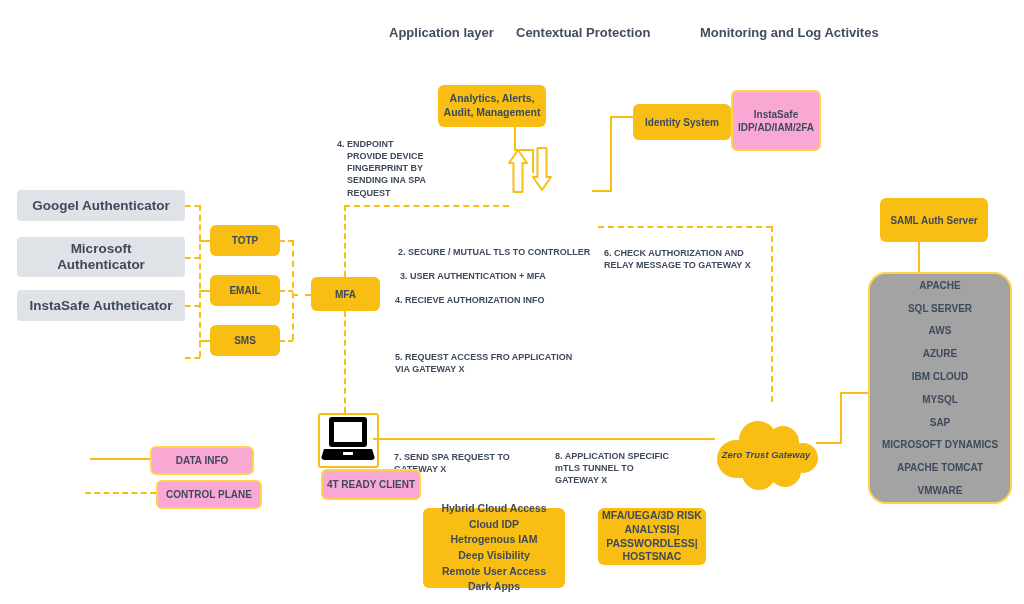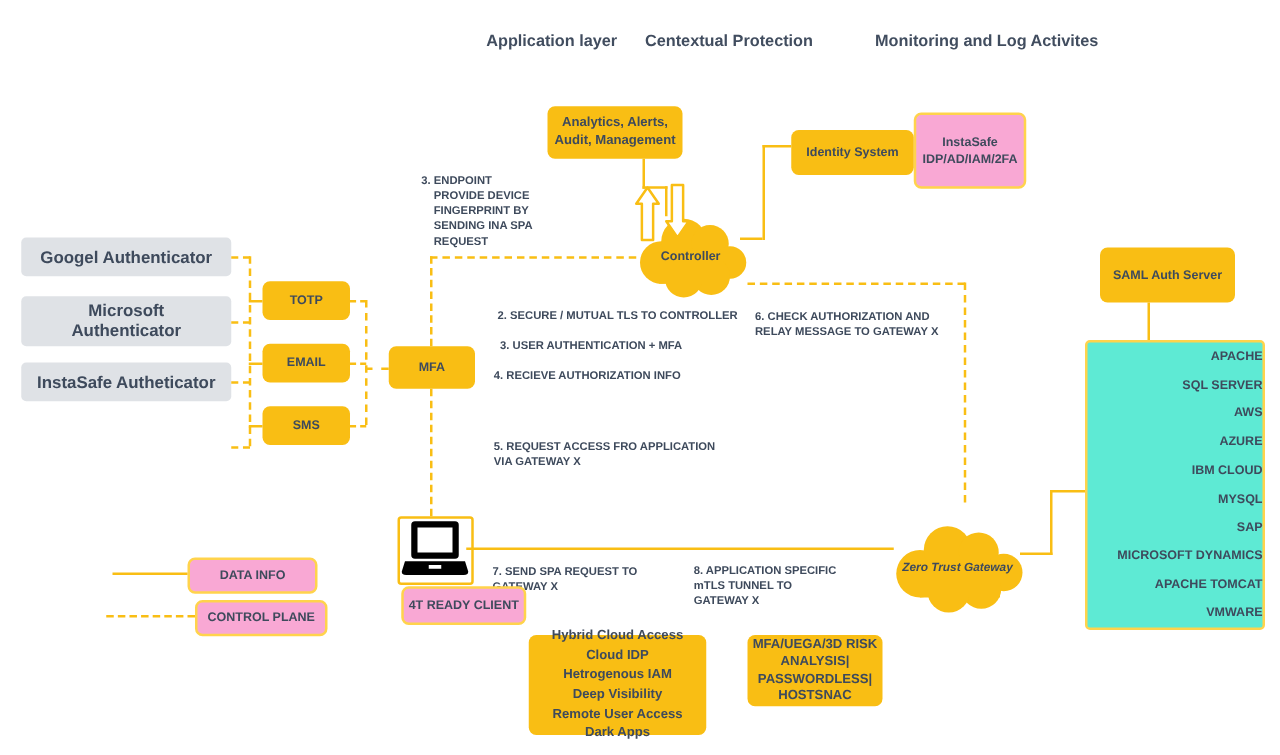--- a/index.html
+++ b/index.html
@@ -23,22 +23,22 @@
   .sm{font-size:10px;}
   .steptext{position:absolute;font-size:9px;font-weight:bold;color:var(--ink);white-space:pre-line;line-height:1.35;}
   .hang{padding-left:10px;text-indent:-10px;}
   .sl-h{position:absolute;height:0;border-top:2px solid var(--accent);}
   .sl-v{position:absolute;width:0;border-left:2px solid var(--accent);}
   .dl-h{position:absolute;height:0;border-top:2px dashed var(--accent);}
   .dl-v{position:absolute;width:0;border-left:2px dashed var(--accent);}
   .cloud{position:absolute;}
   .cloud .lbl{position:absolute;left:0;right:0;top:0;bottom:0;display:flex;align-items:center;justify-content:center;
         font-weight:bold;color:var(--ink);text-align:center;}
-  .serverlist{position:absolute;background:#5eead4;border:2px solid var(--accent-light);border-radius:4px;
-        display:flex;flex-direction:column;justify-content:space-around;align-items:flex-end;}
+  .serverlist{position:absolute;background:#a3a3a3;border:2px solid var(--accent-light);border-radius:18px;
+        display:flex;flex-direction:column;justify-content:space-around;align-items:center;}
   .serverlist div{font-size:10px;font-weight:bold;color:var(--ink);white-space:nowrap;}
   .caplist{display:flex;flex-direction:column;justify-content:center;gap:2px;}
   .caplist div{font-size:10.5px;font-weight:bold;}
 </style>
 </head>
 <body>
 
 <div id="stage">
 
   <div class="hdr" style="left:389px;top:25px;">Application layer</div>
@@ -70,34 +70,20 @@
     <div>AWS</div>
     <div>AZURE</div>
     <div>IBM CLOUD</div>
     <div>MYSQL</div>
     <div>SAP</div>
     <div>MICROSOFT DYNAMICS</div>
     <div>APACHE TOMCAT</div>
     <div>VMWARE</div>
   </div>
 
-  <div class="cloud" style="left:505px;top:168px;width:95px;height:74px;">
-    <svg width="95" height="74" viewBox="0 0 95 74">
-      <g fill="#F9BE14">
-        <circle cx="24" cy="42" r="17"></circle>
-          <circle cx="42" cy="25" r="18"></circle>
-          <circle cx="63" cy="27" r="15"></circle>
-        <circle cx="79" cy="42" r="13"></circle>
-          <circle cx="64" cy="53" r="15"></circle>
-          <circle cx="42" cy="55" r="15"></circle>
-        <rect x="22" y="33" width="52" height="26"></rect>
-      </g>
-    </svg>
-    <div class="lbl" style="font-size:10px;">Controller</div>
-  </div>
 
   <div class="cloud" style="left:710px;top:414px;width:112px;height:80px;font-style:italic;">
     <svg width="112" height="80" viewBox="0 0 112 80">
       <g fill="#F9BE14">
         <circle cx="26" cy="45" r="19"></circle>
           <circle cx="48" cy="26" r="19"></circle>
           <circle cx="73" cy="28" r="16"></circle>
         <circle cx="93" cy="44" r="15"></circle>
           <circle cx="75" cy="57" r="16"></circle>
           <circle cx="49" cy="59" r="17"></circle>
@@ -107,21 +93,21 @@
     <div class="lbl" style="font-size:9.5px;">Zero Trust Gateway</div>
   </div>
 
   <svg style="position:absolute;left:507px;top:146px;" width="48" height="50" viewBox="0 0 48 50">
     <g fill="#fff" stroke="#F9BE14" stroke-width="2" stroke-linejoin="round">
       <polygon points="11,4 20,17 15.5,17 15.5,46 6.5,46 6.5,17 2,17"></polygon>
       <polygon points="35,44 44,31 39.5,31 39.5,2 30.5,2 30.5,31 26,31"></polygon>
     </g>
   </svg>
 
-  <div class="steptext hang" style="left:337px;top:138px;width:110px;">3. ENDPOINT
+  <div class="steptext hang" style="left:337px;top:138px;width:110px;">4. ENDPOINT
 PROVIDE DEVICE
 FINGERPRINT BY
 SENDING INA SPA
 REQUEST</div>
   <div class="steptext" style="left:398px;top:246px;">2. SECURE / MUTUAL TLS TO CONTROLLER</div>
   <div class="steptext" style="left:400px;top:270px;">3. USER AUTHENTICATION + MFA</div>
   <div class="steptext" style="left:395px;top:294px;">4. RECIEVE AUTHORIZATION INFO</div>
   <div class="steptext" style="left:395px;top:339px;margin-top:12px;">5. REQUEST ACCESS FRO APPLICATION
 VIA GATEWAY X</div>
   <div class="steptext" style="left:604px;top:247px;">6. CHECK AUTHORIZATION AND

